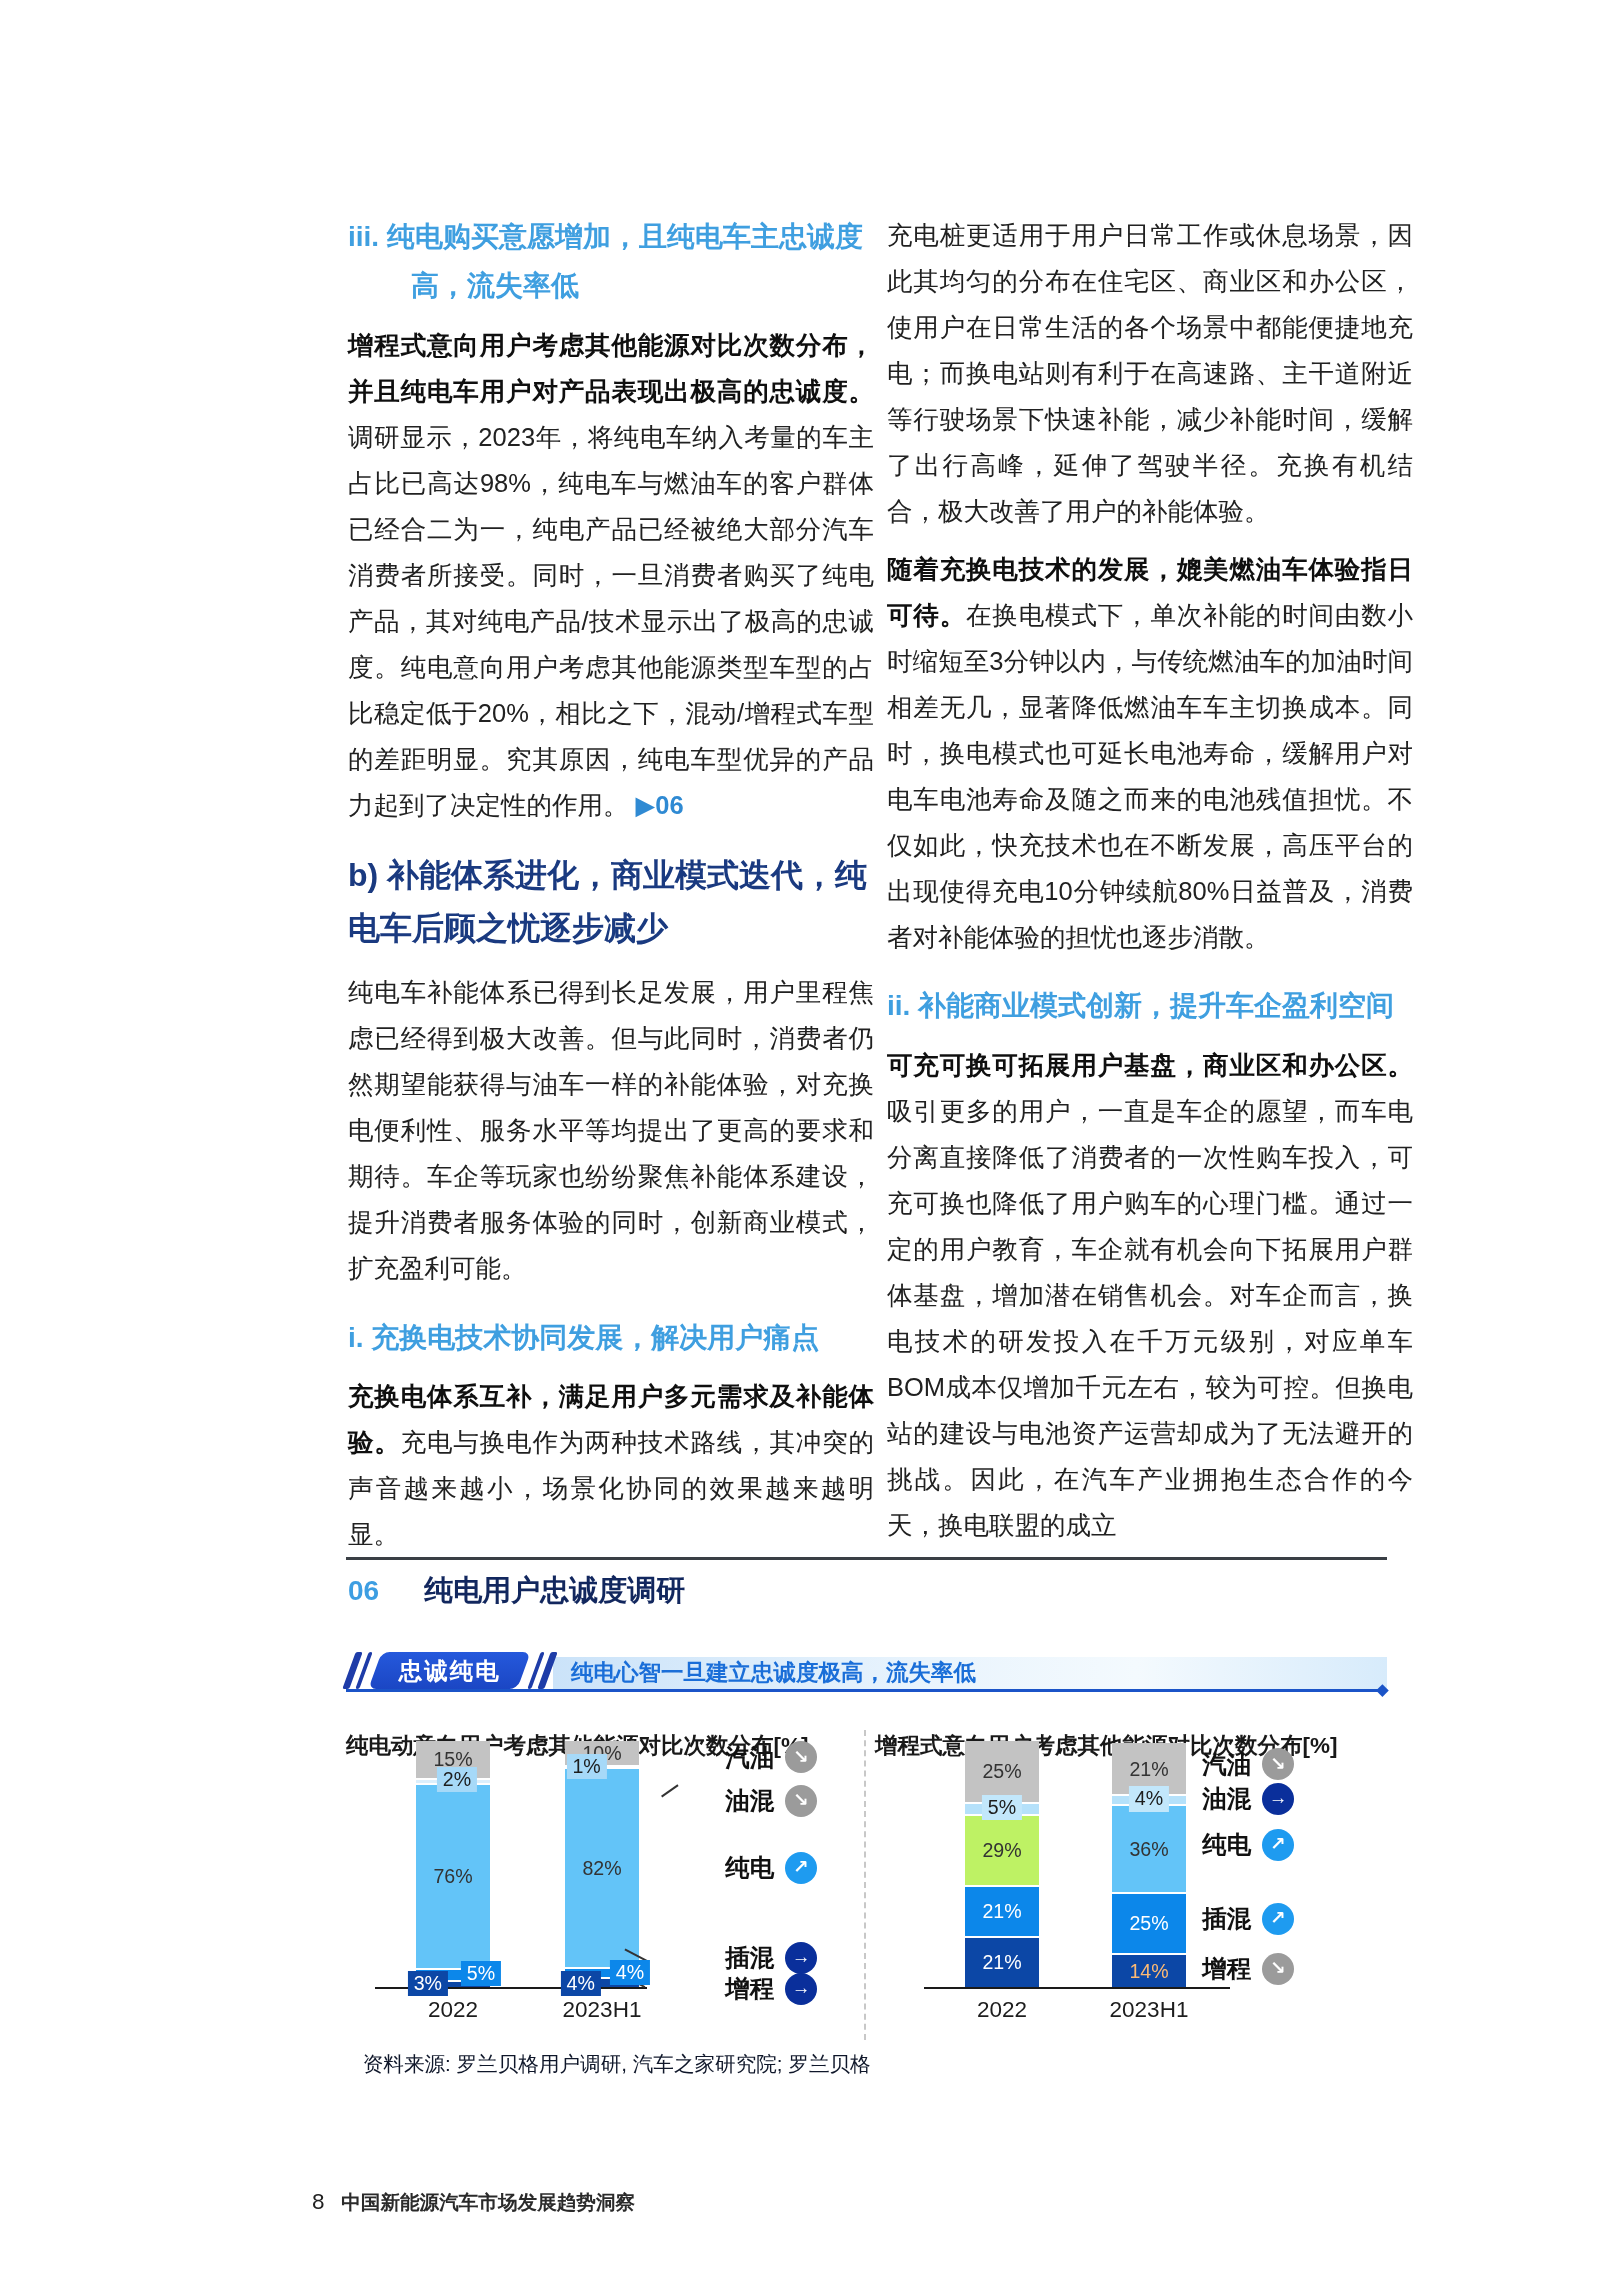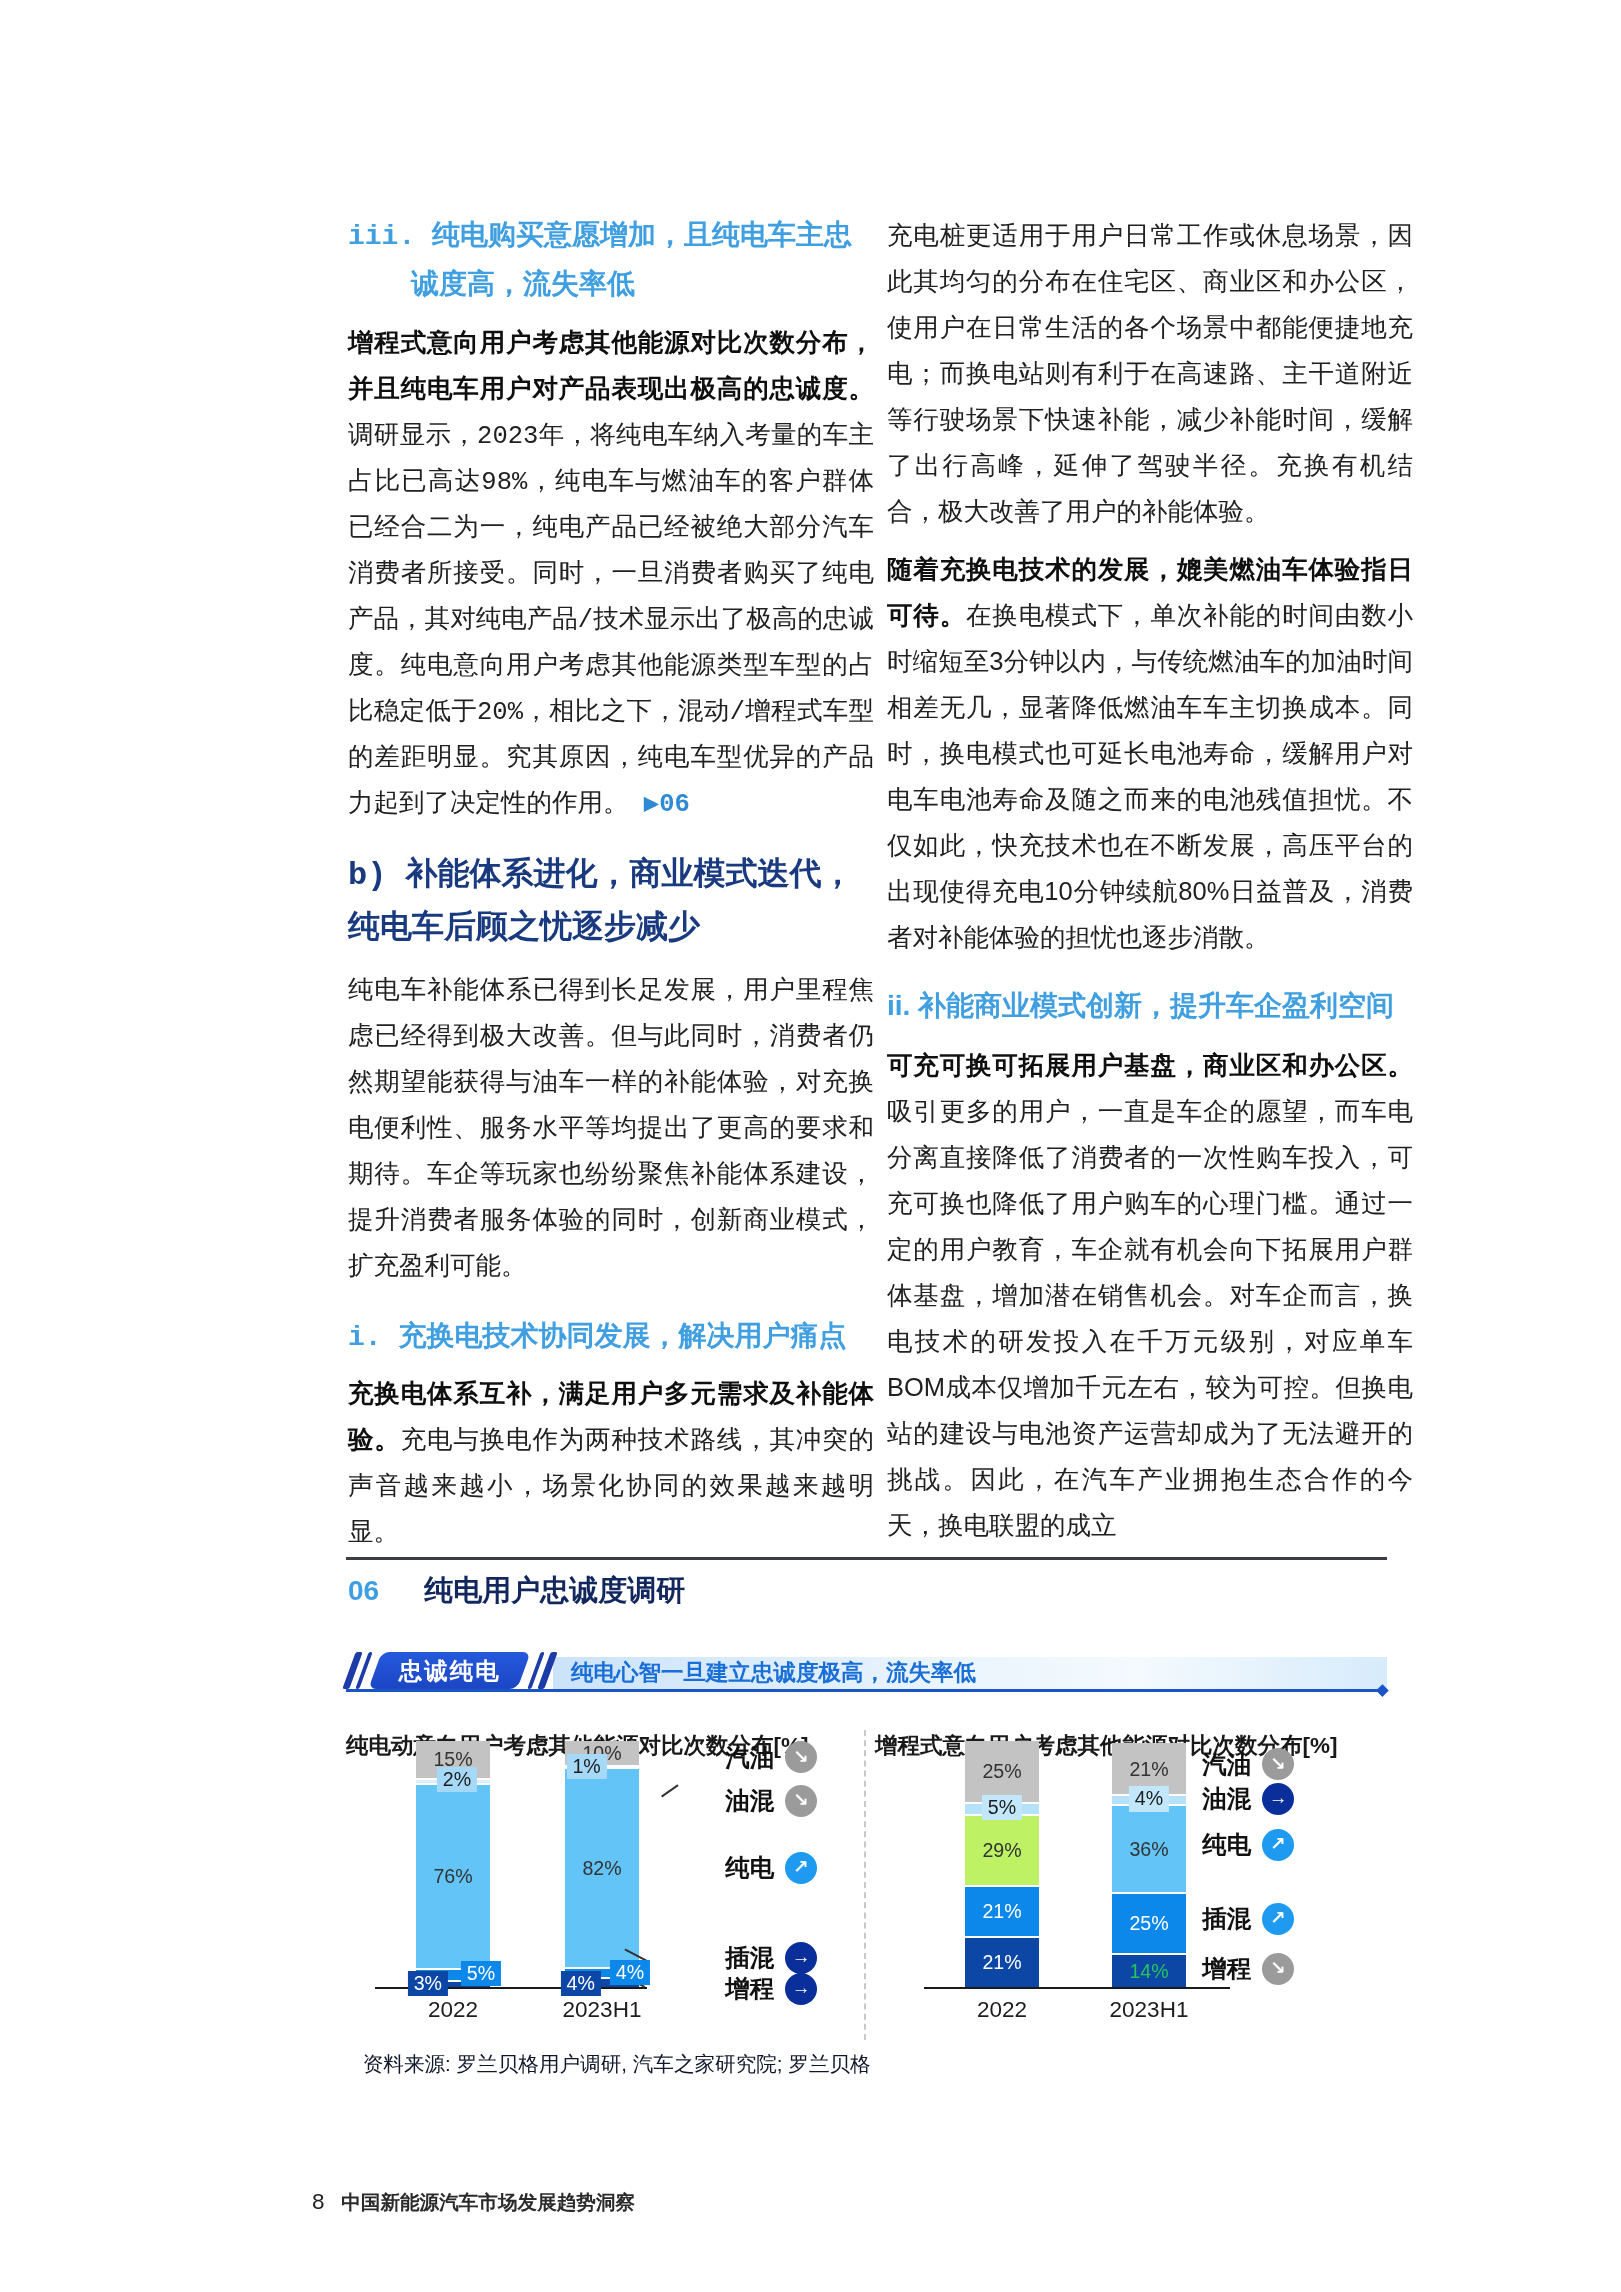--- a/index.html
+++ b/index.html
@@ -5,21 +5,21 @@
   html,body{margin:0;padding:0;}
   body{
     width:1621px;height:2293px;background:#ffffff;
     font-family:"Liberation Sans","DejaVu Sans",sans-serif;
     -webkit-font-smoothing:antialiased;
   }
   .page{position:relative;width:1621px;height:2293px;background:#fff;overflow:hidden;}
 
   
   .col{position:absolute;top:212px;width:526px;}
-  .col-left{left:348px;font-family:Liberation Mono, monospace;}
+  .col-left{left:348px;}
   .col-right{left:887px;}
   .col p{font-size:25.5px;line-height:46px;text-align:justify;color:#212121;margin:0 0 11.8px 0;}
   .col p strong{color:#0f0f0f;}
   .h-light{font-size:28px;line-height:49px;font-weight:700;color:#3F9FE0;margin:0 0 11.8px 0;}
   .h-light.hang{padding-left:63px;text-indent:-63px;}
   .h-light.mid{margin:21.6px 0 11.8px 0;}
   .h-navy{font-size:32px;line-height:53px;font-weight:700;color:#1A3A80;margin:21.6px 0 13.7px 0;}
   .fig-ref{color:#2F8AD3;font-weight:700;white-space:nowrap;}
 
   
@@ -195,21 +195,21 @@
           </div>
           <span class="chip" style="background: rgb(194, 231, 251); color: rgb(29, 29, 29); left: 37px; top: 43px;">4%</span>
           <div class="seg sep" style="height: 9.7px; background: rgb(181, 225, 250);"></div>
           <div class="seg sep" style="height: 88px; background: rgb(99, 196, 248);">
             <span class="seg-label" style="color: rgb(51, 51, 51);">36%</span>
           </div>
           <div class="seg sep" style="height: 61px; background: rgb(12, 135, 234);">
             <span class="seg-label" style="color: rgb(255, 255, 255);">25%</span>
           </div>
           <div class="seg sep" style="height: 34px; background: rgb(12, 71, 166);">
-            <span class="seg-label" style="color: #22c55e;">14%</span>
+            <span class="seg-label" style="color: #fdba74;">14%</span>
           </div>
         </div>
         <div class="cat-label" style="left: 215px; top: 267px;">2023H1</div>
         <div class="axis" style="left: 49px; width: 306px; top: 257px;"></div>
         <div class="legend-item" style="left: 294px; width: 125px; top: 14.7px;">
           <span class="legend-text">汽油</span>
           <span class="legend-icon" style="background: rgb(155, 155, 155);">↘</span>
         </div>
         <div class="legend-item" style="left: 294px; width: 125px; top: 49px;">
           <span class="legend-text">油混</span>

